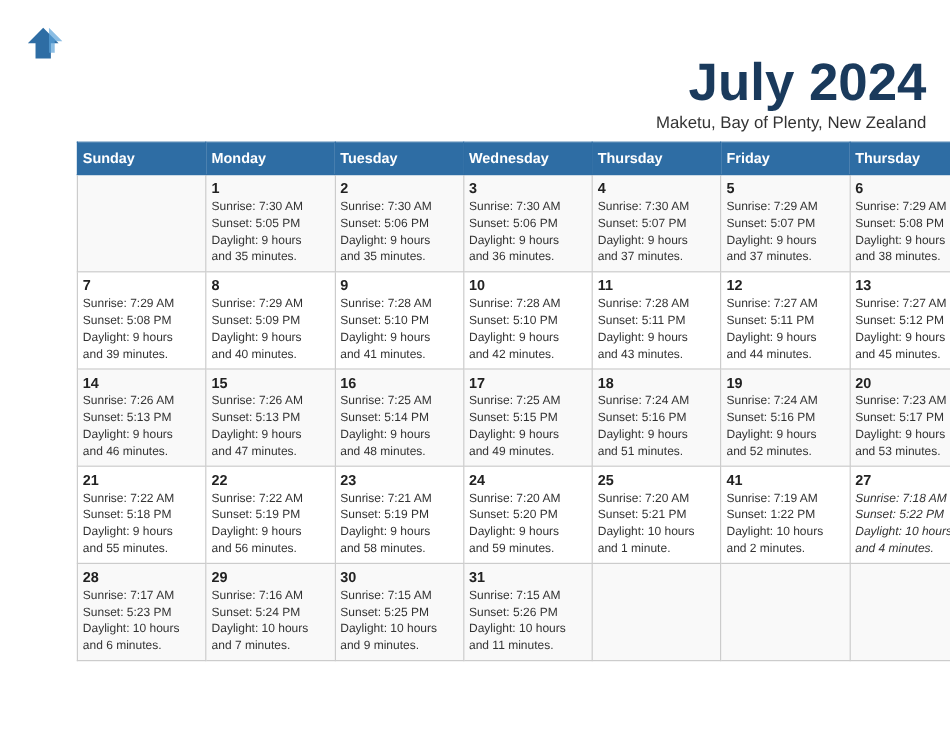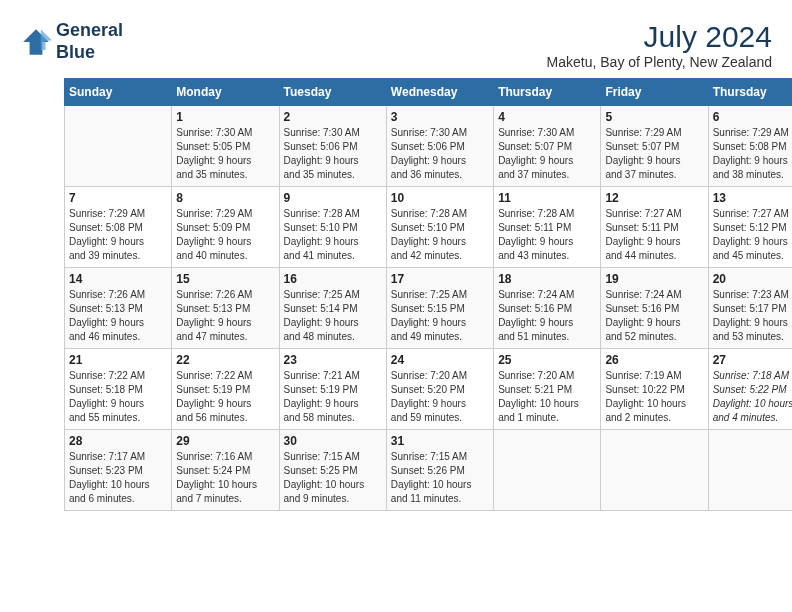--- a/index.html
+++ b/index.html
@@ -29,23 +29,24 @@
     .logo-text span { display: block; }
     .logo-icon {
       width: 32px;
       height: 32px;
       margin-right: 4px;
     }
     .title-block {
       text-align: right;
     }
     .month-year {
-      font-size: 30px;
-      font-weight: normal;
+      font-size: 44px;
+      font-weight: bold;
       color: #1a3a5c;
+      margin-top: 24px;
     }
     .location {
       font-size: 14px;
       color: #333;
       font-weight: normal;
       margin-left: 37px;
     }
     table {
       width: 100%;
       border-collapse: collapse;
@@ -90,24 +91,20 @@
   </style>
 </head>
 <body>
 
 <div class="header">
   <div class="logo">
     <svg class="logo-icon" viewBox="0 0 40 40">
       <polygon points="20,4 36,20 28,20 28,36 12,36 12,20 4,20" fill="#2e6da4"></polygon>
       <polygon points="26,4 40,18 32,18 32,30 26,30" fill="#5ba3d9" opacity="0.7"></polygon>
     </svg>
-    <div class="logo-text">
-      <span>General</span>
-      <span>Blue</span>
-    </div>
   </div>
   <div class="title-block">
     <div class="month-year">July 2024</div>
     <div class="location">Maketu, Bay of Plenty, New Zealand</div>
   </div>
 </div>
 
 <table>
   <thead>
     <tr>
@@ -298,23 +295,23 @@
 and 59 minutes.</div>
         </td>
         <td>
           <span class="day-num">25</span>
           <div class="day-info" style="white-space: pre-line;">Sunrise: 7:20 AM
 Sunset: 5:21 PM
 Daylight: 10 hours
 and 1 minute.</div>
         </td>
         <td>
-          <span class="day-num">26</span>
+          <span class="day-num">41</span>
           <div class="day-info" style="white-space: pre-line;">Sunrise: 7:19 AM
-Sunset: 10:22 PM
+Sunset: 1:22 PM
 Daylight: 10 hours
 and 2 minutes.</div>
         </td>
         <td>
           <span class="day-num">27</span>
           <div class="day-info" style="white-space: pre-line; font-style: italic;">Sunrise: 7:18 AM
 Sunset: 5:22 PM
 Daylight: 10 hours
 and 4 minutes.</div>
         </td>

